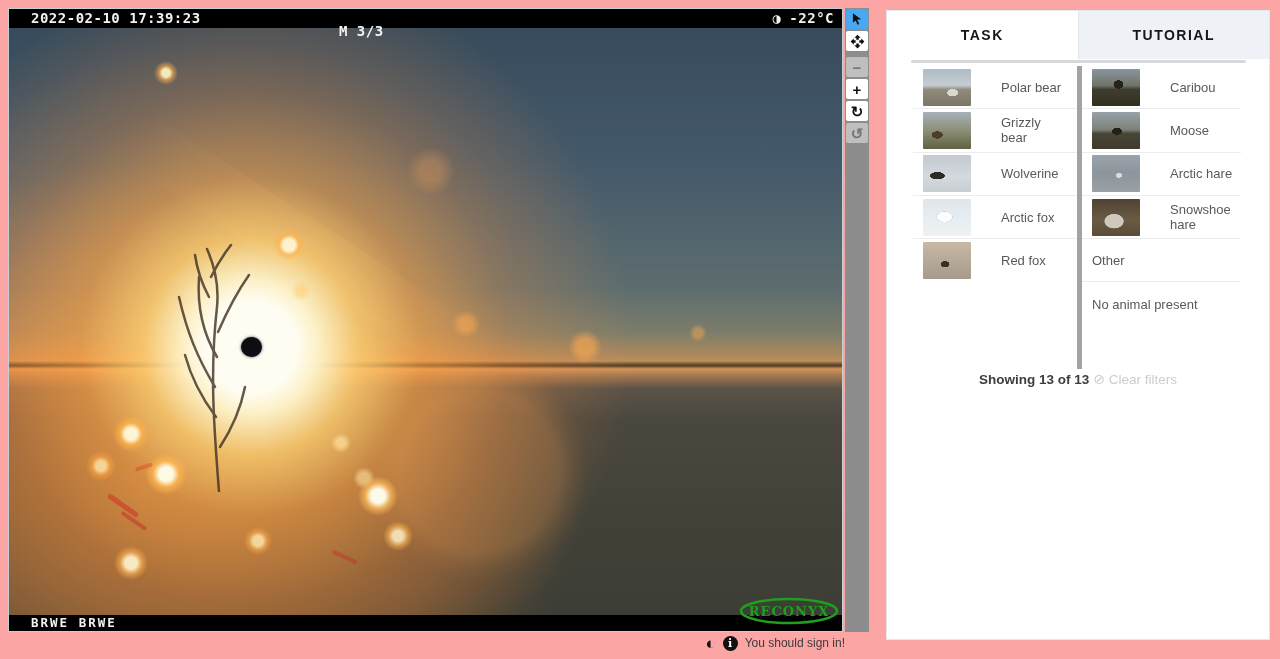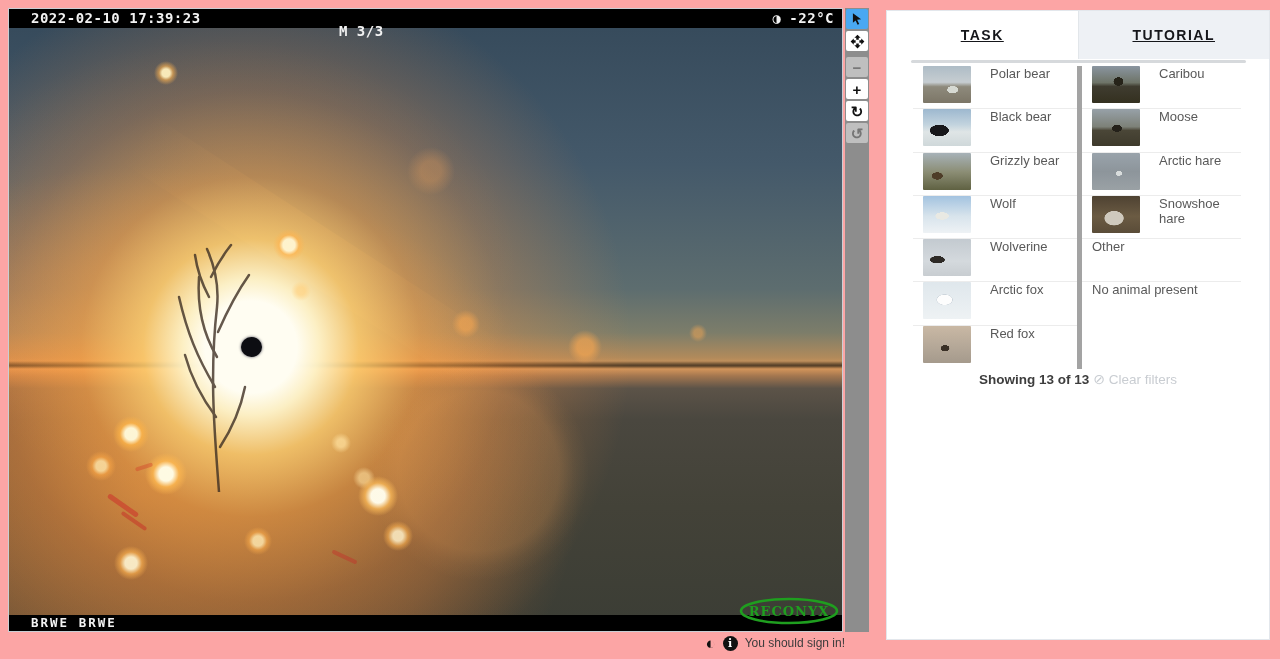--- a/index.html
+++ b/index.html
@@ -65,27 +65,27 @@
   .toolbar{position:absolute;left:845px;top:8px;width:24px;height:624px;background:#8d8d8d;display:flex;flex-direction:column;align-items:center;padding-top:1px;box-sizing:border-box;}
   .tool{width:22px;height:20px;margin-bottom:2px;background:#fff;border-radius:2px;color:#111;
       display:flex;align-items:center;justify-content:center;font-weight:bold;font-size:15px;line-height:1;cursor:pointer;box-sizing:border-box;}
   .tool.active{background:#49a8f2;}
   .tool.disabled{background:#bfbfbf;color:#757575;cursor:default;}
   .tool.gap{margin-top:4px;}
 
   
   .panel{position:absolute;left:886px;top:10px;width:384px;height:630px;background:#fff;border:1px solid #e3e7ec;box-sizing:border-box;}
   .tabs{display:flex;height:48px;}
-  .tab{width:50%;display:flex;align-items:center;justify-content:center;font-weight:bold;font-size:14px;letter-spacing:1.5px;color:#15161a;cursor:pointer;text-decoration:underline;}
+  .tab{width:50%;display:flex;align-items:center;justify-content:center;font-weight:bold;font-size:14px;letter-spacing:1.5px;color:#15161a;cursor:pointer;}
   .tab.inactive{background:#eef1f5;border-left:1px solid #e2e6ea;}
   .scroll-track{position:absolute;left:24px;top:49px;width:335px;height:3px;background:#d6d9dc;border-radius:2px;}
   .grid{position:absolute;left:26px;top:55px;width:328px;display:flex;}
   .col{width:164px;display:flex;flex-direction:column;box-sizing:border-box;}
   .col2{border-left:5px solid #a3a3a3;min-height:303px;}
-  .cell{display:flex;align-items:flex-start;gap:19px;height:43.3px;padding:0 8px 0 10px;border-bottom:1px solid #ececec;cursor:pointer;box-sizing:border-box;}
+  .cell{display:flex;align-items:center;gap:30px;height:43.3px;padding:0 8px 0 10px;border-bottom:1px solid #ececec;cursor:pointer;box-sizing:border-box;}
   .cell.last{border-bottom:none;}
   .cell .lbl{font-size:13px;color:#595959;}
   .thumb{width:48px;height:37px;border-radius:1px;flex:none;}
   .th-polar{background:radial-gradient(ellipse 9px 6px at 62% 64%, #d6d9d2 0 60%, transparent 62%),linear-gradient(180deg,#aebcc6 0%,#c6cdd1 44%,#8e8a7c 56%,#7c7667 100%);}
   .th-caribou{background:radial-gradient(ellipse 8px 7px at 55% 42%, #262319 0 60%, transparent 62%),linear-gradient(180deg,#8a95a0 0%,#6e7468 45%,#3f3c30 55%,#34301f 100%);}
   .th-black{background:radial-gradient(ellipse 15px 9px at 34% 58%, #17171a 0 62%, transparent 64%),linear-gradient(180deg,#9db8cf 0%,#c2d3de 42%,#dfe5e6 62%,#cfd8da 100%);}
   .th-moose{background:radial-gradient(ellipse 8px 6px at 52% 52%, #24211a 0 60%, transparent 62%),linear-gradient(180deg,#97a1a8 0%,#7d8178 48%,#4a4637 58%,#3e3a2c 100%);}
   .th-grizzly{background:radial-gradient(ellipse 9px 6px at 30% 62%, #4e3d28 0 60%, transparent 62%),linear-gradient(180deg,#a7b2b8 0%,#8b8d74 52%,#5f6142 100%);}
   .th-archare{background:radial-gradient(ellipse 5px 4px at 56% 55%, #d8dcdc 0 60%, transparent 64%),linear-gradient(180deg,#99a3ab 0%,#8d959b 50%,#9aa1a5 100%);}
   .th-wolf{background:radial-gradient(ellipse 11px 6px at 40% 54%, #e9e9e3 0 60%, transparent 63%),linear-gradient(180deg,#a3c3e0 0%,#d8e4ec 55%,#eef2f5 100%);}
@@ -186,30 +186,22 @@
     </div>
     <div class="scroll-track"></div>
 
     <div class="grid">
       <div class="col">
         <div class="cell">
           <div class="thumb th-polar"></div>
           <span class="lbl">Polar bear</span>
         </div>
         <div class="cell">
-          <div class="thumb th-black"></div>
-          <span class="lbl">Black bear</span>
-        </div>
-        <div class="cell">
           <div class="thumb th-grizzly"></div>
           <span class="lbl">Grizzly bear</span>
-        </div>
-        <div class="cell">
-          <div class="thumb th-wolf"></div>
-          <span class="lbl">Wolf</span>
         </div>
         <div class="cell">
           <div class="thumb th-wolverine"></div>
           <span class="lbl">Wolverine</span>
         </div>
         <div class="cell">
           <div class="thumb th-arcfox"></div>
           <span class="lbl">Arctic fox</span>
         </div>
         <div class="cell last">

